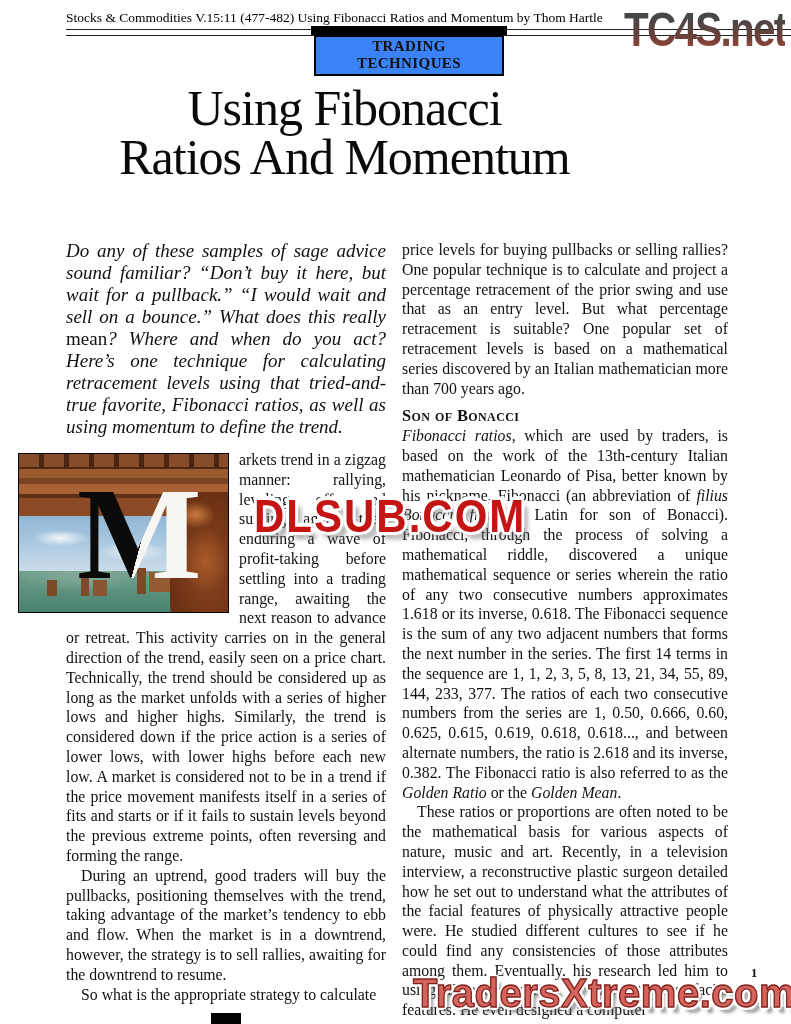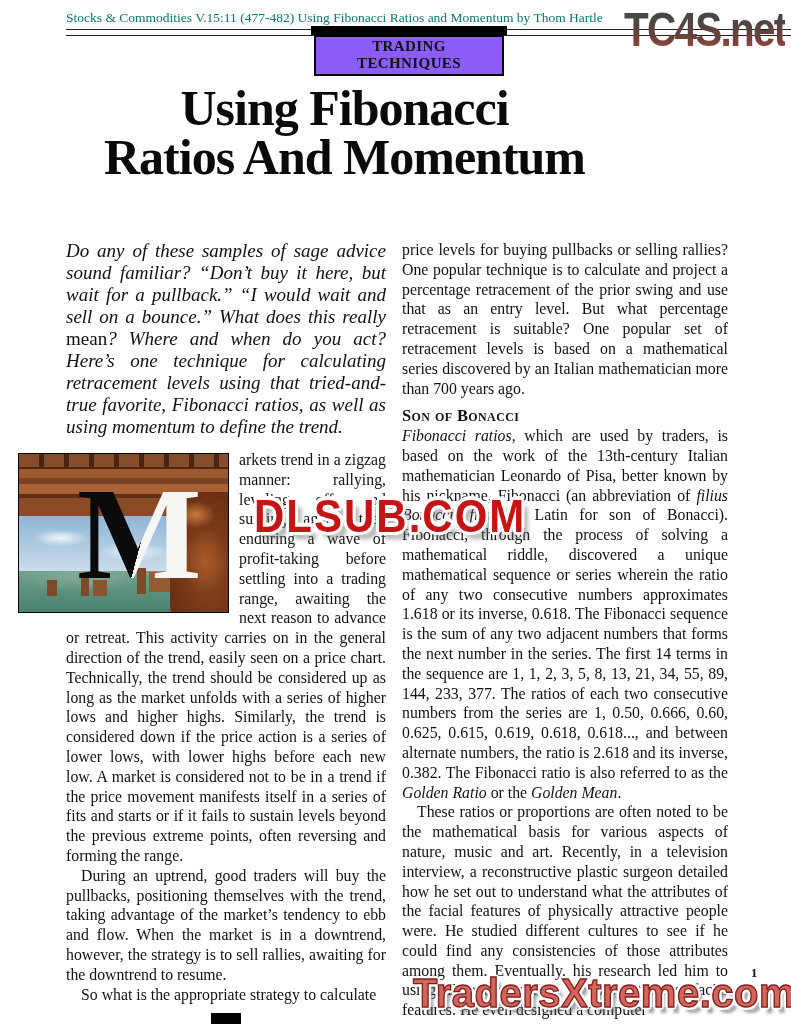--- a/index.html
+++ b/index.html
@@ -6,35 +6,35 @@
   html,body { background:#e8e8e8; }
   body { font-family:"Liberation Serif", serif; }
   .page {
     position:relative; width:791px; height:1024px; margin:0 auto;
     background:#ffffff; overflow:hidden; color:#111;
   }
 
   
   .journal-line {
     position:absolute; top:10px; left:66px; width:560px;
-    font-size:13.5px; color:#0f766e; white-space:nowrap;
+    font-size:13.5px; color:#000000; white-space:nowrap;
   }
   .rule-a { position:absolute; top:29px; left:66px; right:0; border-top:1.5px solid #222; }
   .rule-b { position:absolute; top:35px; left:66px; right:0; border-top:1px solid #222; }
   .section-box { position:absolute; top:26px; left:314px; width:190px; z-index:2; }
   .section-bar { height:9px; background:#000; margin:0 -3px; }
   .section-label {
-    border:2px solid #000; background:#8b5cf6; text-align:center;
+    border:2px solid #000; background:#3b82f6; text-align:center;
     font-weight:bold; font-size:15px; padding:1px 4px 2px; letter-spacing:0.4px;font-family:Liberation Serif, serif;
   }
 
   
   .main-title {
     position:absolute; top:84px; left:0; width:689px; text-align:center;
-    font-weight:bold; font-size:50px; line-height:49px; letter-spacing:-1px; color:#0a0a0a;
+    font-weight:normal; font-size:50px; line-height:49px; letter-spacing:-1px; color:#0a0a0a;
   }
 
   
   .columns { position:absolute; top:240px; left:66px; width:662px; display:flex; gap:16px; }
   .col-left  { width:320px; }
   .col-right { width:326px; }
   .body-text { font-size:15.8px; line-height:19.8px; text-align:justify; }
   .intro {
     font-style:italic; font-size:19px; line-height:22px; text-align:justify;
     margin-bottom:12px;

